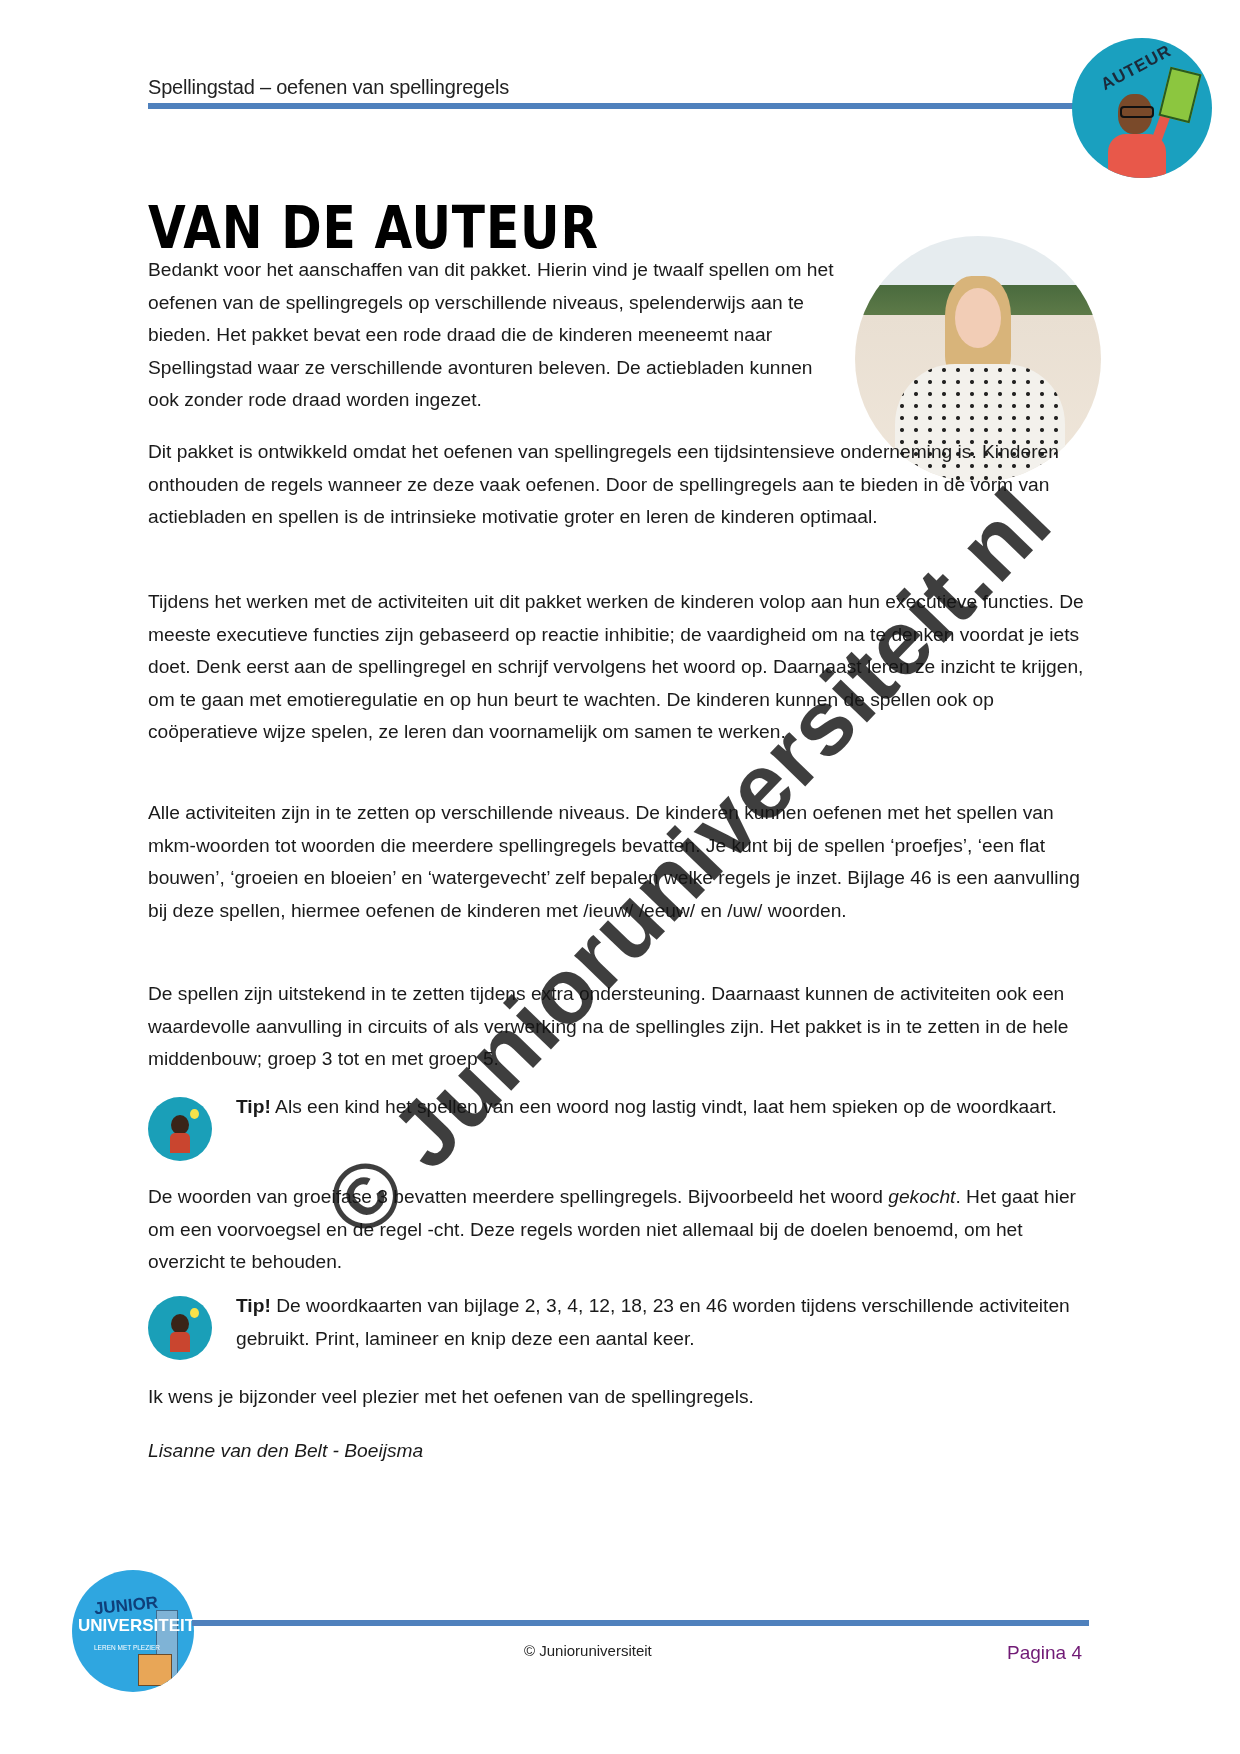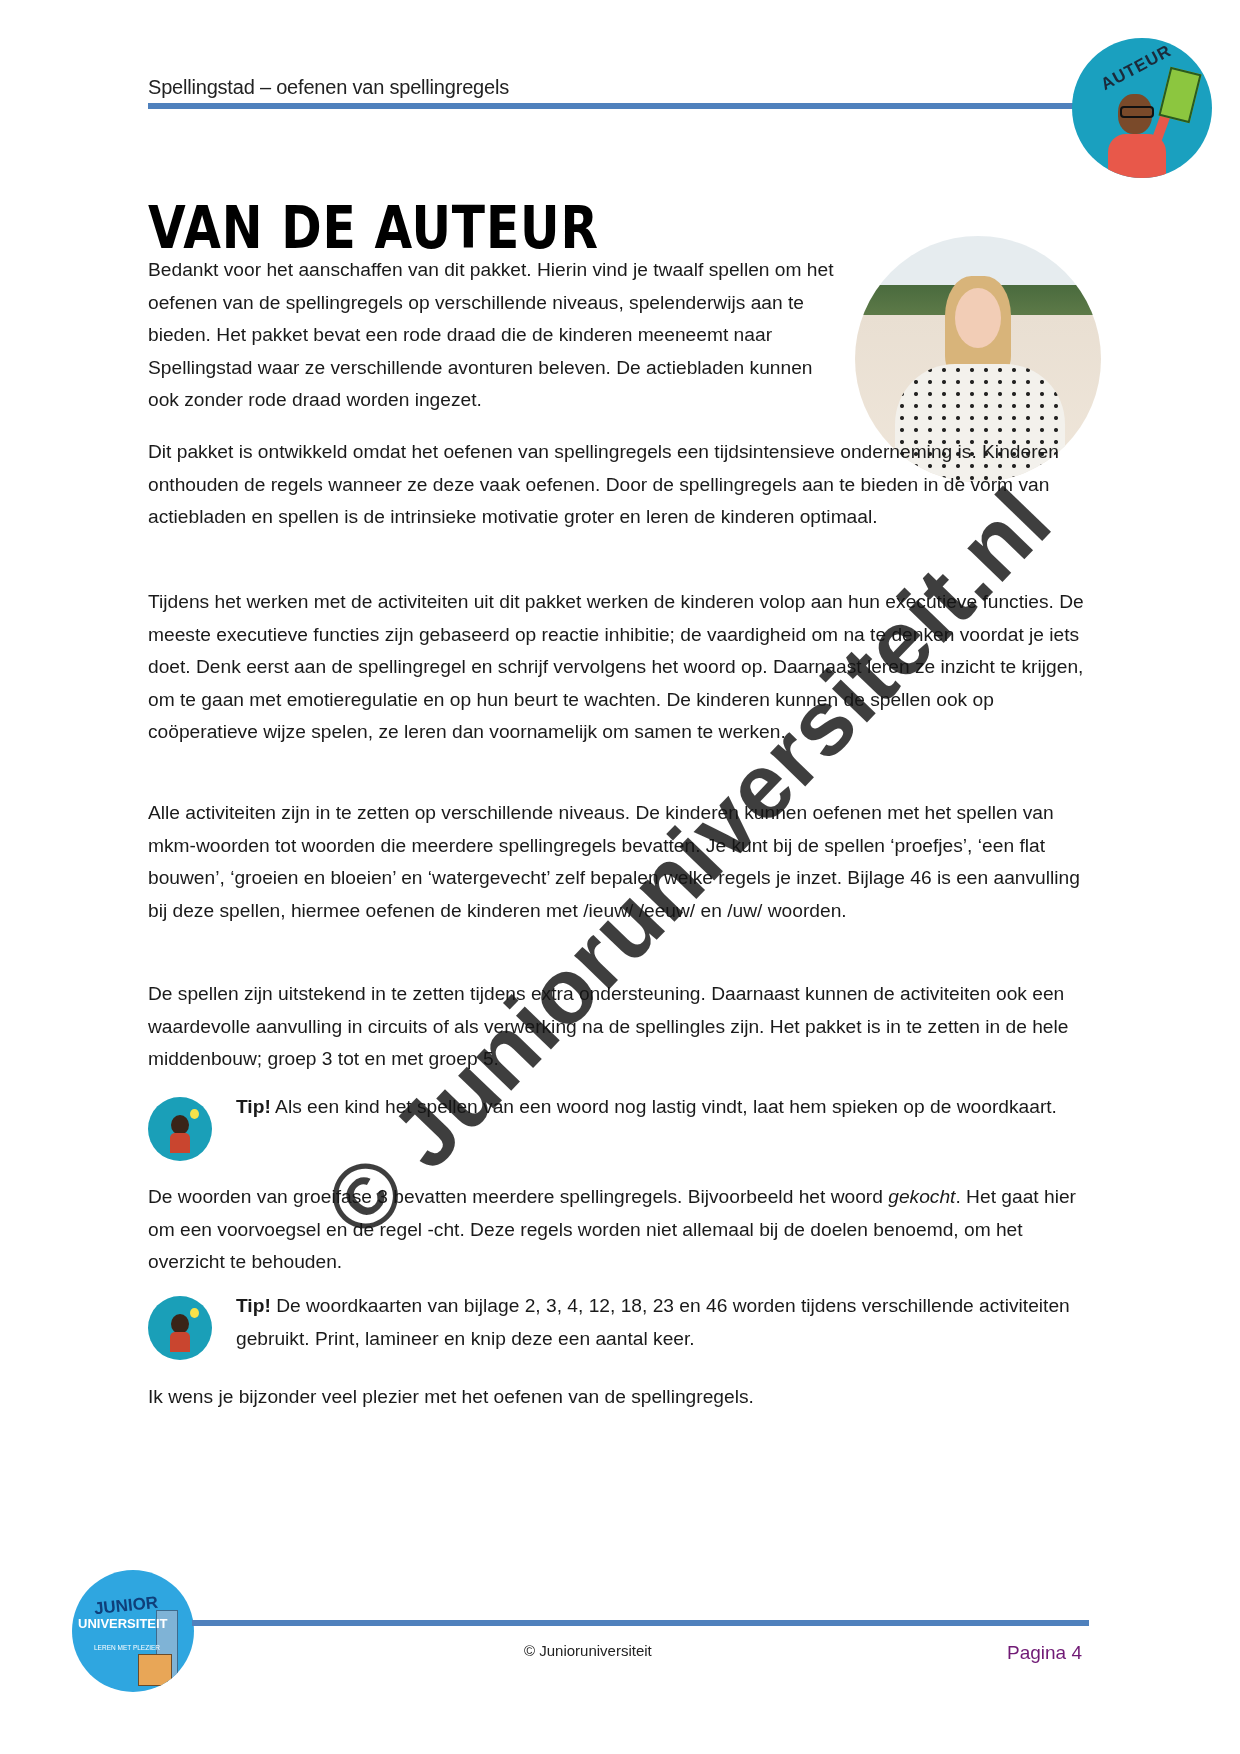--- a/index.html
+++ b/index.html
@@ -63,21 +63,21 @@
     .tip2 .tip-text { top: -6px; }
 
     
     .watermark { position: absolute; left: 190px; top: 810px; font-size: 92px; font-weight: bold; color: rgba(20,20,20,0.82);
                  transform: rotate(-46deg); transform-origin: center; white-space: nowrap; letter-spacing: 1px;
                  font-family: "Liberation Sans", sans-serif; pointer-events: none; }
 
     
     .footer-logo { position: absolute; left: 72px; top: 1570px; width: 122px; height: 122px; border-radius: 50%; background: #2fa6e0; overflow: hidden; }
     .footer-logo .l1 { position: absolute; left: 22px; top: 26px; font-size: 17px; font-weight: bold; color: #0f3f7a; transform: rotate(-6deg); }
-    .footer-logo .l2 { position: absolute; left: 6px; top: 46px; font-size: 13px; font-weight: bold; color: #ffffff; }
+    .footer-logo .l2 { position: absolute; left: 6px; top: 46px; font-size: 17px; font-weight: bold; color: #ffffff; }
     .footer-logo .l3 { position: absolute; left: 22px; top: 74px; font-size: 6.5px; color: #ffffff; line-height: 8px; text-align: center; }
     .footer-logo .tower { position: absolute; left: 84px; top: 40px; width: 20px; height: 70px; background: #7fb3d6; border: 1px solid #3d6a8c; }
     .footer-logo .house { position: absolute; left: 66px; top: 84px; width: 32px; height: 30px; background: #e8a657; border: 1px solid #6a4b2a; }
     .footer-rule { position: absolute; left: 192px; top: 1620px; width: 897px; height: 6px; background: #4f81bd; }
     .footer-copyright { position: absolute; left: 524px; top: 1642px; font-size: 15px; color: #222; }
     .footer-page { position: absolute; left: 1007px; top: 1642px; font-size: 19px; color: #701a75; }
   </style>
 </head>
 <body>
 
@@ -123,20 +123,21 @@
   <div class="tip tip2">
     <div class="tip-icon">
       <div class="kid-head"></div>
       <div class="kid-body"></div>
       <div class="bulb"></div>
     </div>
     <p class="tip-text"><b>Tip!</b><span> De woordkaarten van bijlage 2, 3, 4, 12, 18, 23 en 46 worden tijdens verschillende activiteiten gebruikt. Print, lamineer en knip deze een aantal keer.</span></p>
   </div>
 
   <p class="para wide p7">Ik wens je bijzonder veel plezier met het oefenen van de spellingregels.</p>
+  <p class="para wide p8">Lisanne van den Belt - Boeijsma</p>
 
   <div class="watermark">© Junioruniversiteit.nl</div>
 
   <div class="footer-logo">
     <div class="tower"></div>
     <div class="house"></div>
     <span class="l1">JUNIOR</span>
     <span class="l2">UNIVERSITEIT</span>
     <span class="l3">LEREN MET PLEZIER</span>
   </div>

